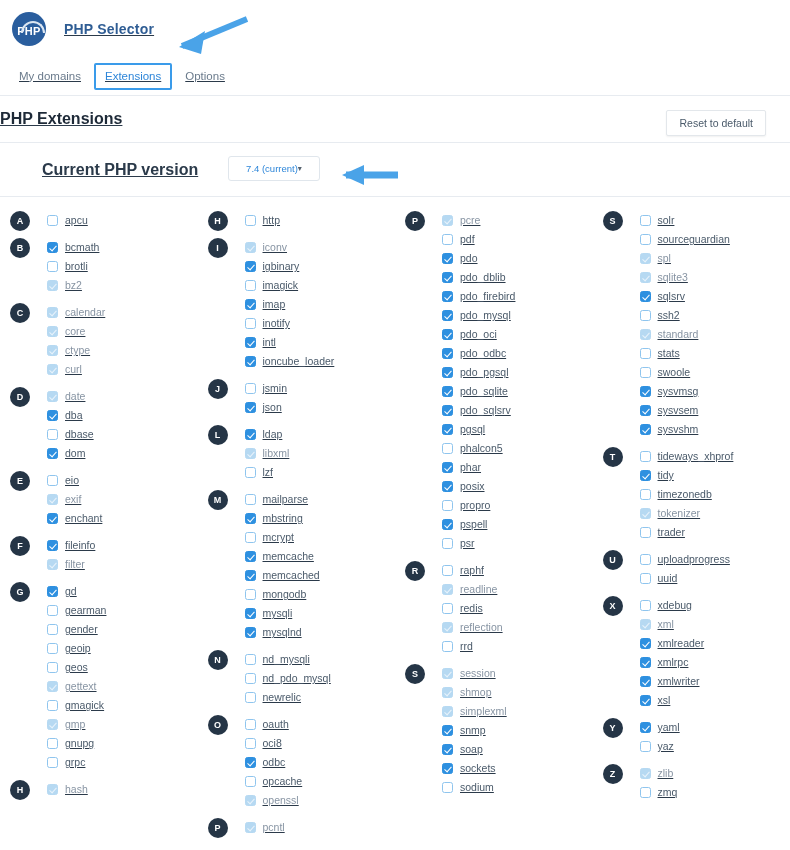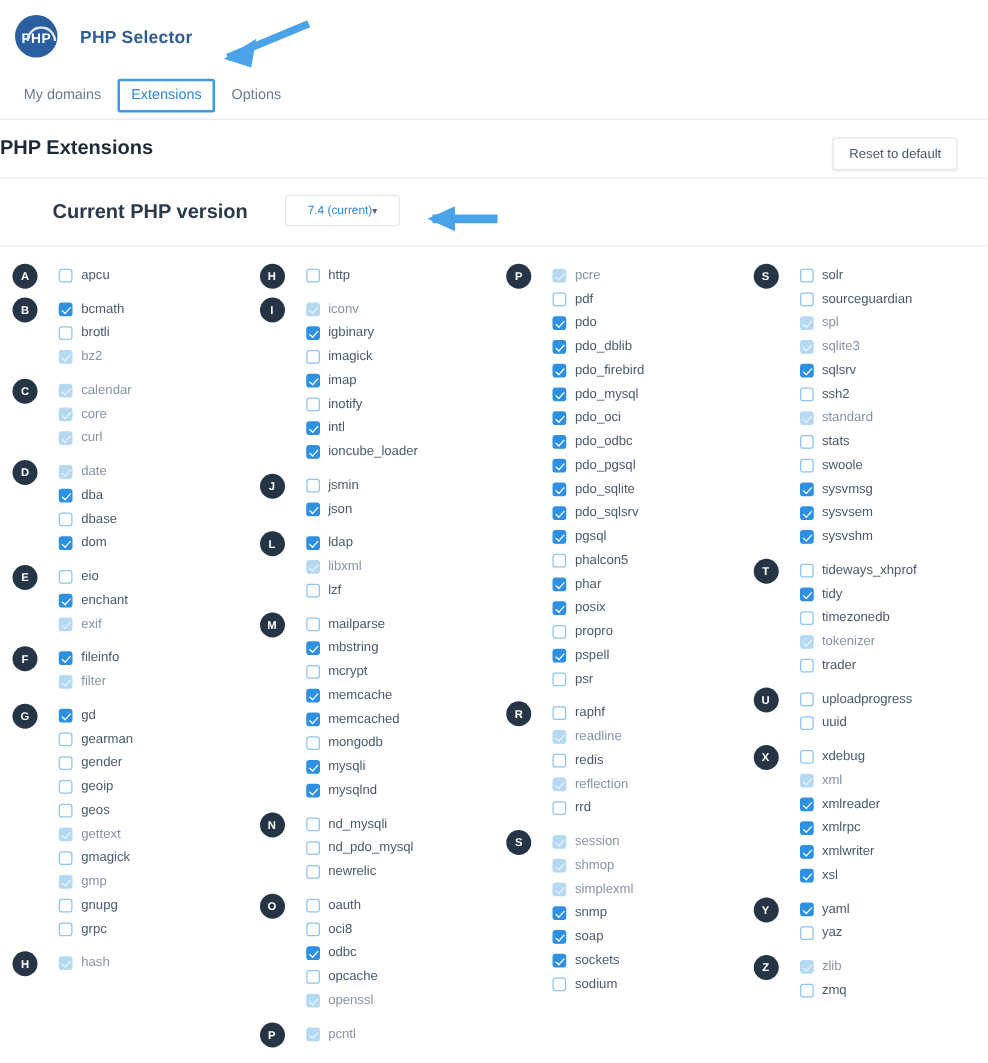--- a/index.html
+++ b/index.html
@@ -4,21 +4,21 @@
 <style>
   * { box-sizing: border-box; }
   html, body {
     margin: 0; padding: 0;
     width: 790px; height: 850px;
     background: #ffffff;
     font-family: "Liberation Sans", "DejaVu Sans", sans-serif;
     color: #2b3a4a;
     overflow: hidden;
   }
-  #root { position: relative; width: 790px; height: 816px; background:#fff; }
+  #root { position: relative; width: 790px; height: 816px; background:#fff;text-decoration:underline; }
 
   
   .appbar {
     position: relative;
     height: 58px;
     display: flex;
     align-items: center;
     padding-left: 8px;
     background: #ffffff;
   }
@@ -229,20 +229,24 @@
             <div class="ext-item dim">
               <span class="cb locked"></span>
               <span class="ext-name">calendar</span>
             </div>
             <div class="ext-item dim">
               <span class="cb locked"></span>
               <span class="ext-name">core</span>
             </div>
             <div class="ext-item dim">
               <span class="cb locked"></span>
+              <span class="ext-name">ctype</span>
+            </div>
+            <div class="ext-item dim">
+              <span class="cb locked"></span>
               <span class="ext-name">curl</span>
             </div>
           </div>
         </div>
         <div class="grp">
           <div class="letter">D</div>
           <div class="items">
             <div class="ext-item dim">
               <span class="cb locked"></span>
               <span class="ext-name">date</span>
@@ -261,27 +265,27 @@
             </div>
           </div>
         </div>
         <div class="grp">
           <div class="letter">E</div>
           <div class="items">
             <div class="ext-item">
               <span class="cb"></span>
               <span class="ext-name">eio</span>
             </div>
+            <div class="ext-item dim">
+              <span class="cb locked"></span>
+              <span class="ext-name">exif</span>
+            </div>
             <div class="ext-item">
               <span class="cb on"></span>
               <span class="ext-name">enchant</span>
-            </div>
-            <div class="ext-item dim">
-              <span class="cb locked"></span>
-              <span class="ext-name">exif</span>
             </div>
           </div>
         </div>
         <div class="grp">
           <div class="letter">F</div>
           <div class="items">
             <div class="ext-item">
               <span class="cb on"></span>
               <span class="ext-name">fileinfo</span>
             </div>

